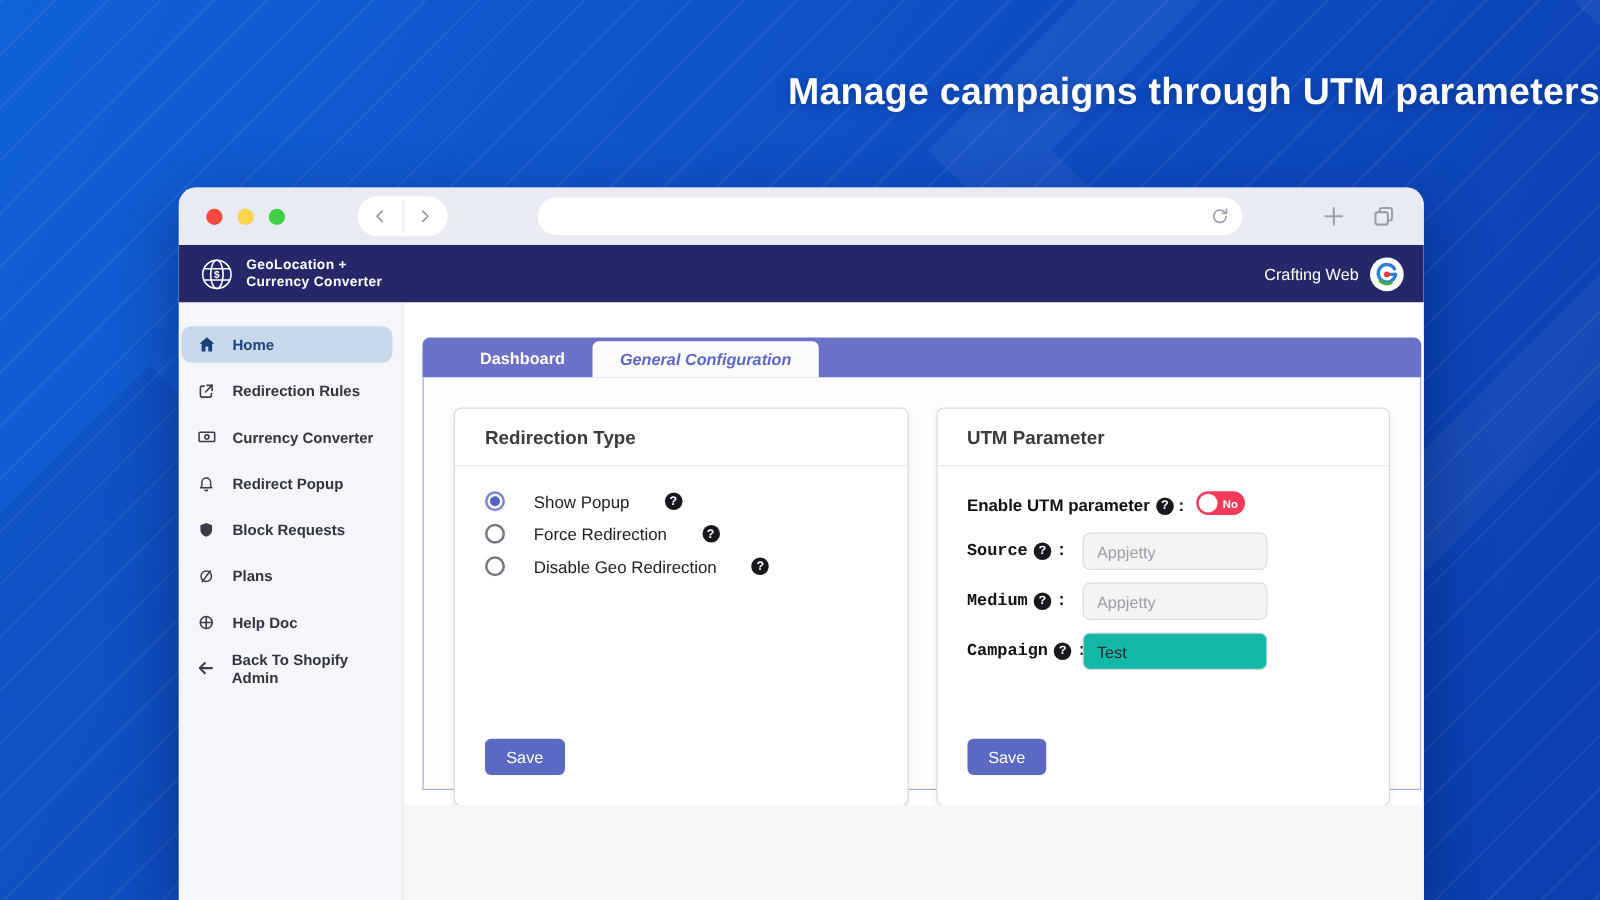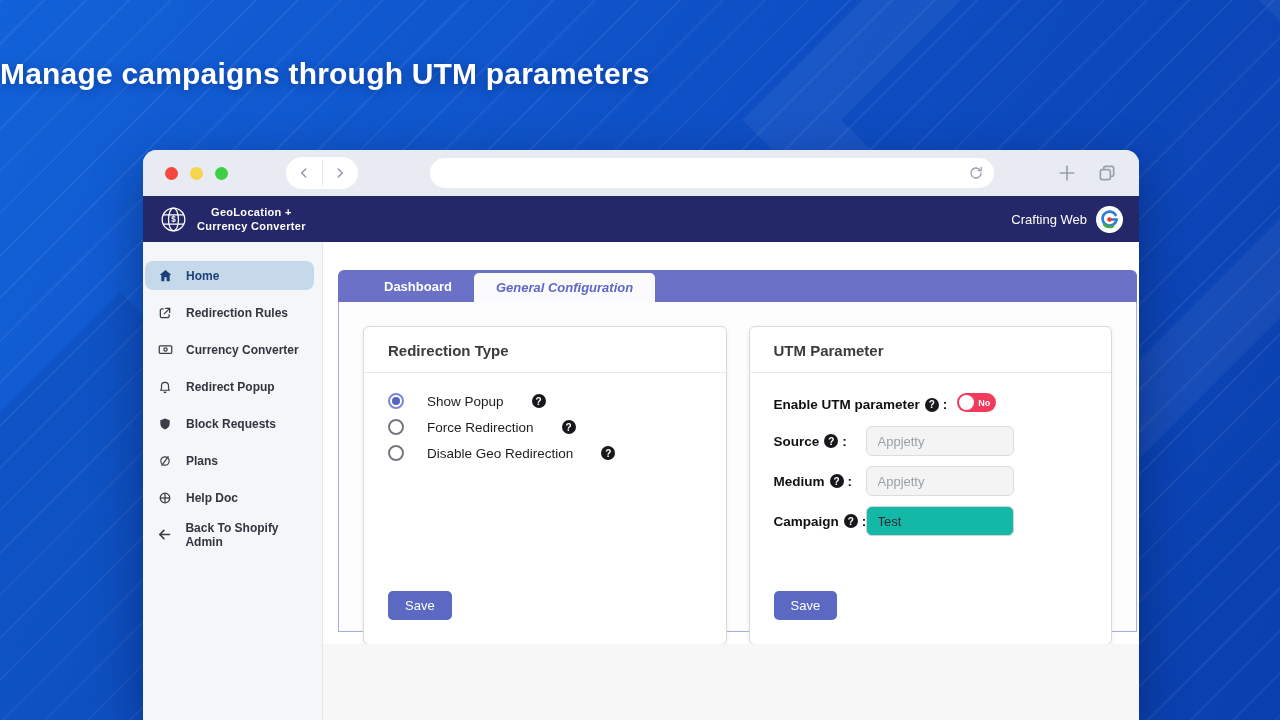--- a/index.html
+++ b/index.html
@@ -14,21 +14,21 @@
     background:repeating-linear-gradient(135deg, rgba(255,255,255,0.06) 0 2px, transparent 2px 30px);
     pointer-events:none;
   }
   .decor-tr { position:absolute; top:-140px; right:-90px; width:520px; height:520px;
     border:70px solid rgba(255,255,255,0.05); transform:rotate(45deg); pointer-events:none; }
   .decor-bl { position:absolute; bottom:-200px; left:-140px; width:520px; height:520px;
     background:rgba(0,0,60,0.08); transform:rotate(45deg); pointer-events:none; }
 
   .hero-title {
     position:absolute; top:57px; left:0; width:100%;
-    text-align:left; color:#ffffff; font-size:30px; font-weight:700;
+    text-align:right; color:#ffffff; font-size:30px; font-weight:700;
     letter-spacing:0.2px; text-shadow:0 2px 8px rgba(0,20,60,0.35);
   }
 
   
   .window {
     position:absolute; left:143px; top:150px; width:996px; height:570px;
     border-radius:14px 14px 0 0; overflow:hidden;
     box-shadow:0 18px 50px rgba(0,10,50,0.40);
     background:#fff;
     display:flex; flex-direction:column;
@@ -52,21 +52,21 @@
   }
   .url-input { flex:1; border:none; outline:none; background:transparent; font-size:13px; color:#444; height:100%; }
   .chrome-right { position:absolute; right:22px; display:flex; align-items:center; gap:20px; color:#98a0ad; }
 
   
   .appbar {
     height:46px; flex:0 0 46px; background:#242868; color:#ffffff;
     display:flex; align-items:center; justify-content:space-between; padding:0 16px;
   }
   .brand { display:flex; align-items:center; gap:9px; }
-  .brand-text { font-size:11px; font-weight:700; line-height:1.3; letter-spacing:0.3px;text-align:center; }
+  .brand-text { font-size:11px; font-weight:700; line-height:1.3; letter-spacing:0.3px; }
   .partner { display:flex; align-items:center; gap:9px; }
   .partner-name { font-size:13px; }
   .partner-logo { width:27px; height:27px; border-radius:50%; background:#ffffff;
     display:flex; align-items:center; justify-content:center; }
 
   
   .content { flex:1; display:flex; min-height:0; }
   .sidebar {
     width:180px; flex:0 0 180px; background:#f4f6fa; border-right:1px solid #e4e7ee;
     padding:19px 0 17px 0;
@@ -130,21 +130,21 @@
   .enable-row { display:flex; align-items:flex-end; margin-bottom:14px; }
   .field-label { font-size:13.5px; font-weight:700; color:#111; display:inline-flex; align-items:center; }
   .toggle {
     width:39px; height:19px; border-radius:10px; background:#f23a5a; margin-left:10px;
     display:flex; align-items:center; padding:0 5px 0 2px; cursor:pointer;
   }
   .toggle-knob { width:15px; height:15px; border-radius:50%; background:#ffffff; }
   .toggle-text { font-size:9px; font-weight:700; color:#ffffff; margin-left:4px; }
 
   .field-row { display:flex; align-items:center; margin-bottom:10px; }
-  .field-row .field-label { width:92px; flex:0 0 92px; }
+  .field-row .field-label { width:92px; flex:0 0 92px;font-family:Liberation Mono, monospace; }
   .field-input {
     width:148px; height:30px; border:1px solid #cfd1d6; border-radius:6px;
     font-family:inherit; font-size:13px; color:#2b2b30; padding:0 11px; outline:none; background:#14b8a6;
   }
   .field-input.muted { background:#f4f4f5; border-color:#dcdcde; color:#9aa0a6; }
   .field-input::placeholder { color:#9aa0a6; }
   .field-row.last { margin-bottom:0; }
 </style>
 </head>
 <body>

